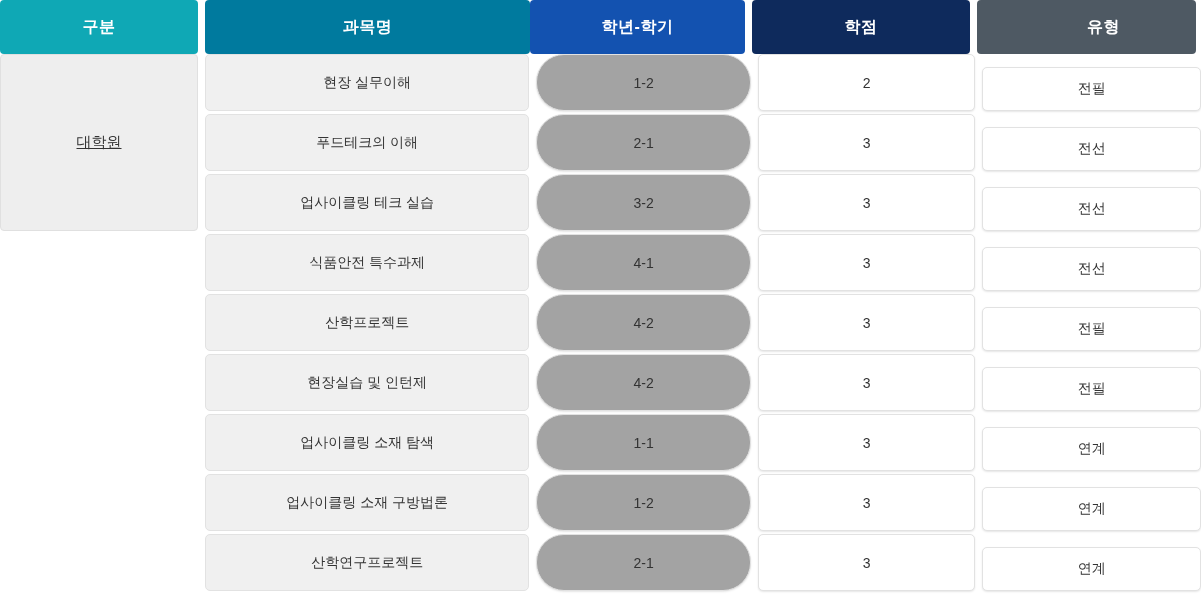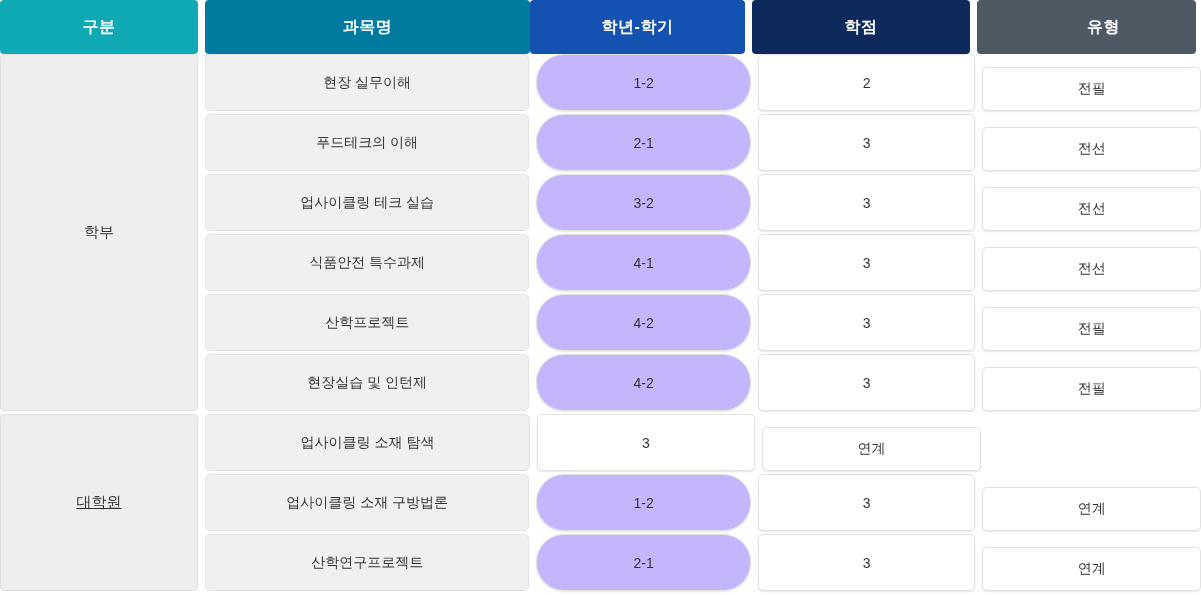--- a/index.html
+++ b/index.html
@@ -86,21 +86,21 @@
     border: 1px solid #e2e2e2;
   }
   .c-subject {
     width: 325px;
     margin-right: 7px;
     background: #f0f0f0;
   }
   .c-term {
     width: 215px;
     margin-right: 7px;
-    background: #c4b5fd;
+    background: #a3a3a3;
     box-shadow: 0 1px 2px rgba(0,0,0,0.10);
     border-radius: 28px;
   }
   .c-credit {
     width: 218px;
     margin-right: 7px;
     background: #ffffff;
     box-shadow: 0 1px 2px rgba(0,0,0,0.10);
   }
   .c-type {
@@ -119,21 +119,20 @@
     <div class="hcell h-gubun">구분</div>
     <div class="hcell h-subject">과목명</div>
     <div class="hcell h-term">학년-학기</div>
     <div class="hcell h-credit">학점</div>
     <div class="hcell h-type">유형</div>
   </div>
 
   <div class="body-area">
 
     <div class="group-col">
-      <div class="group-cell" style="height:357px;">학부</div>
       <div class="group-cell" style="height:177px;text-decoration:underline;">대학원</div>
     </div>
 
     <div class="rows-col">
 
       <div class="row">
         <div class="cell c-subject">현장 실무이해</div>
         <div class="cell c-term">1-2</div>
         <div class="cell c-credit">2</div>
         <div class="cell c-type">전필</div>
@@ -169,20 +168,21 @@
 
       <div class="row">
         <div class="cell c-subject">현장실습 및 인턴제</div>
         <div class="cell c-term">4-2</div>
         <div class="cell c-credit">3</div>
         <div class="cell c-type">전필</div>
       </div>
 
       <div class="row">
         <div class="cell c-subject">업사이클링 소재 탐색</div>
+        <div class="cell c-term">1-1</div>
         <div class="cell c-credit">3</div>
         <div class="cell c-type">연계</div>
       </div>
 
       <div class="row">
         <div class="cell c-subject">업사이클링 소재 구방법론</div>
         <div class="cell c-term">1-2</div>
         <div class="cell c-credit">3</div>
         <div class="cell c-type">연계</div>
       </div>

